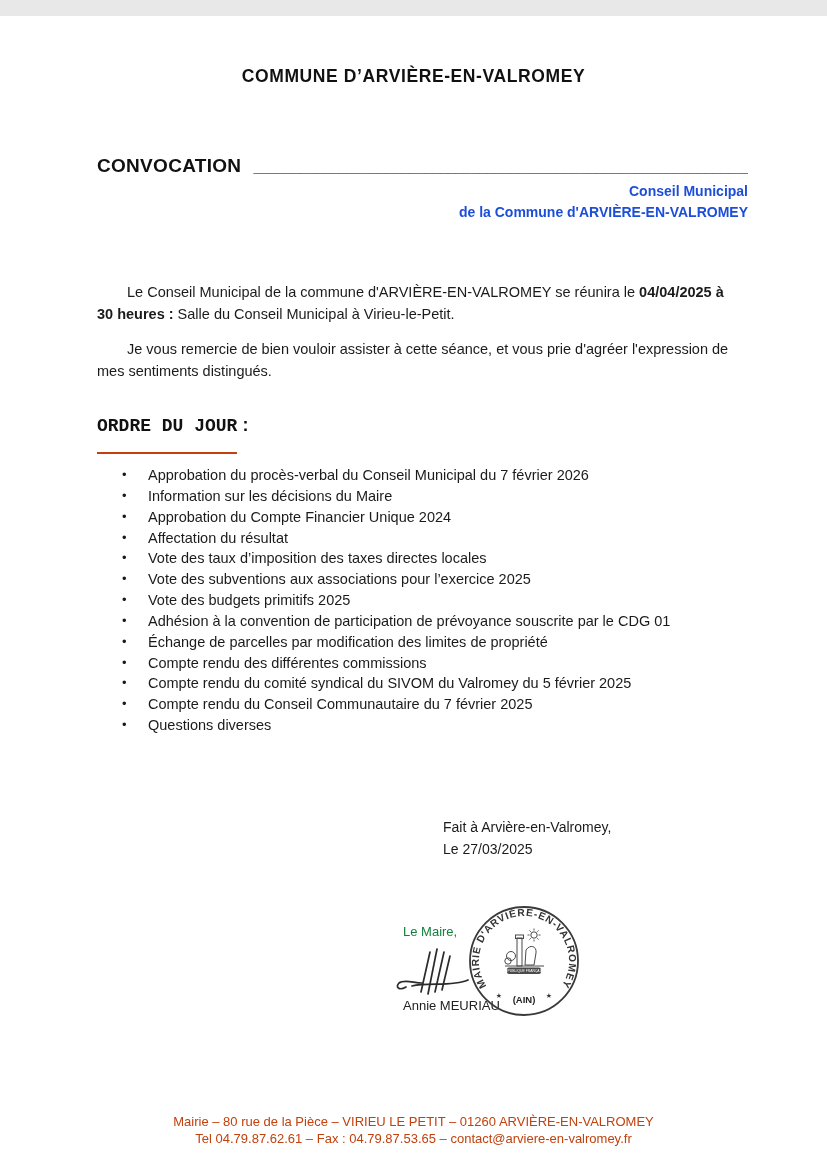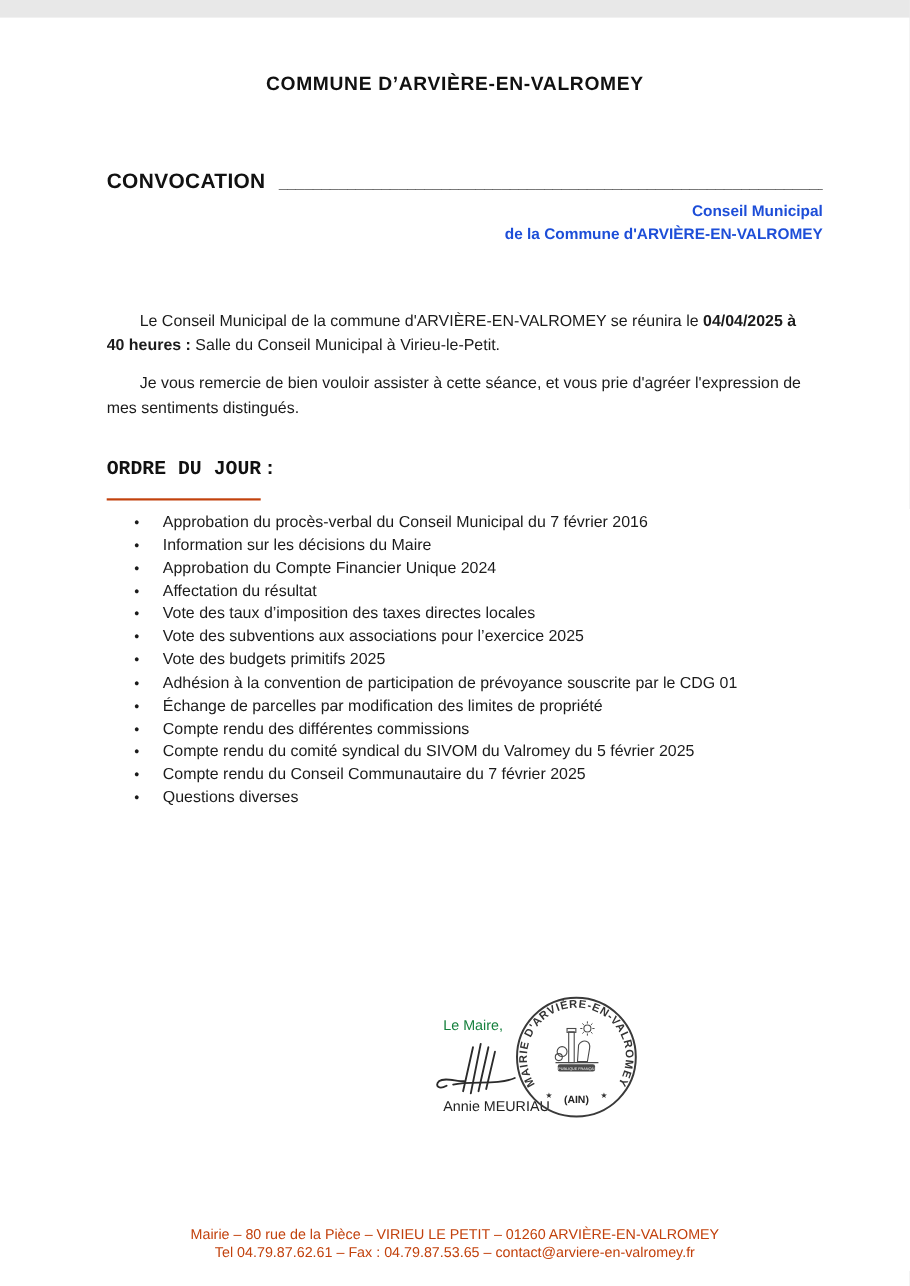--- a/index.html
+++ b/index.html
@@ -83,33 +83,33 @@
   <div class="convocation-row">
     <span class="convocation-label">CONVOCATION</span>
     <span class="convocation-line">______________________________________________________________________</span>
   </div>
 
   <div class="recipient">
     <div>Conseil Municipal</div>
     <div>de la Commune d'ARVIÈRE-EN-VALROMEY</div>
   </div>
 
-  <p class="body-par p1"><span>Le Conseil Municipal de la commune d'ARVIÈRE-EN-VALROMEY se réunira le </span><b>04/04/2025 à</b><br><b>40 heures :</b><span> Salle du Conseil Municipal à Virieu-le-Petit.</span></p>
+  <p class="body-par p1"><span>Le Conseil Municipal de la commune d'ARVIÈRE-EN-VALROMEY se réunira le </span><b>04/04/2025 à</b><br><b>30 heures :</b><span> Salle du Conseil Municipal à Virieu-le-Petit.</span></p>
 
   <p class="body-par p2">Je vous remercie de bien vouloir assister à cette séance, et vous prie d'agréer l'expression de mes sentiments distingués.</p>
 
   <div class="agenda-heading">
     <span class="underlined">ORDRE DU JOUR</span><span> :</span>
   </div>
 
   <ul class="agenda-list">
 
       <li>
         <span class="bullet">•</span>
-        <span class="item-text">Approbation du procès-verbal du Conseil Municipal du 7 février 2016</span>
+        <span class="item-text">Approbation du procès-verbal du Conseil Municipal du 7 février 2026</span>
       </li>
 
       <li>
         <span class="bullet">•</span>
         <span class="item-text">Information sur les décisions du Maire</span>
       </li>
 
       <li>
         <span class="bullet">•</span>
         <span class="item-text">Approbation du Compte Financier Unique 2024</span>
@@ -159,20 +159,24 @@
         <span class="bullet">•</span>
         <span class="item-text">Compte rendu du Conseil Communautaire du 7 février 2025</span>
       </li>
 
       <li>
         <span class="bullet">•</span>
         <span class="item-text">Questions diverses</span>
       </li>
     </ul>
 
+  <div class="closing">
+    <div>Fait à Arvière-en-Valromey,</div>
+    <div>Le 27/03/2025</div>
+  </div>
 
   <div class="sig-role">Le Maire,</div>
 
   <svg class="sig-scribble" width="84" height="56" viewBox="0 0 84 56">
     <g fill="none" stroke="#2b2b2b" stroke-width="1.7" stroke-linecap="round">
       <path d="M14 45 C7 49 3 45 7 41 C12 37 22 41 30 41"></path>
       <path d="M38 10 L29 50"></path>
       <path d="M45 7 L36 52"></path>
       <path d="M52 10 L43 50"></path>
       <path d="M58 14 L50 48"></path>

